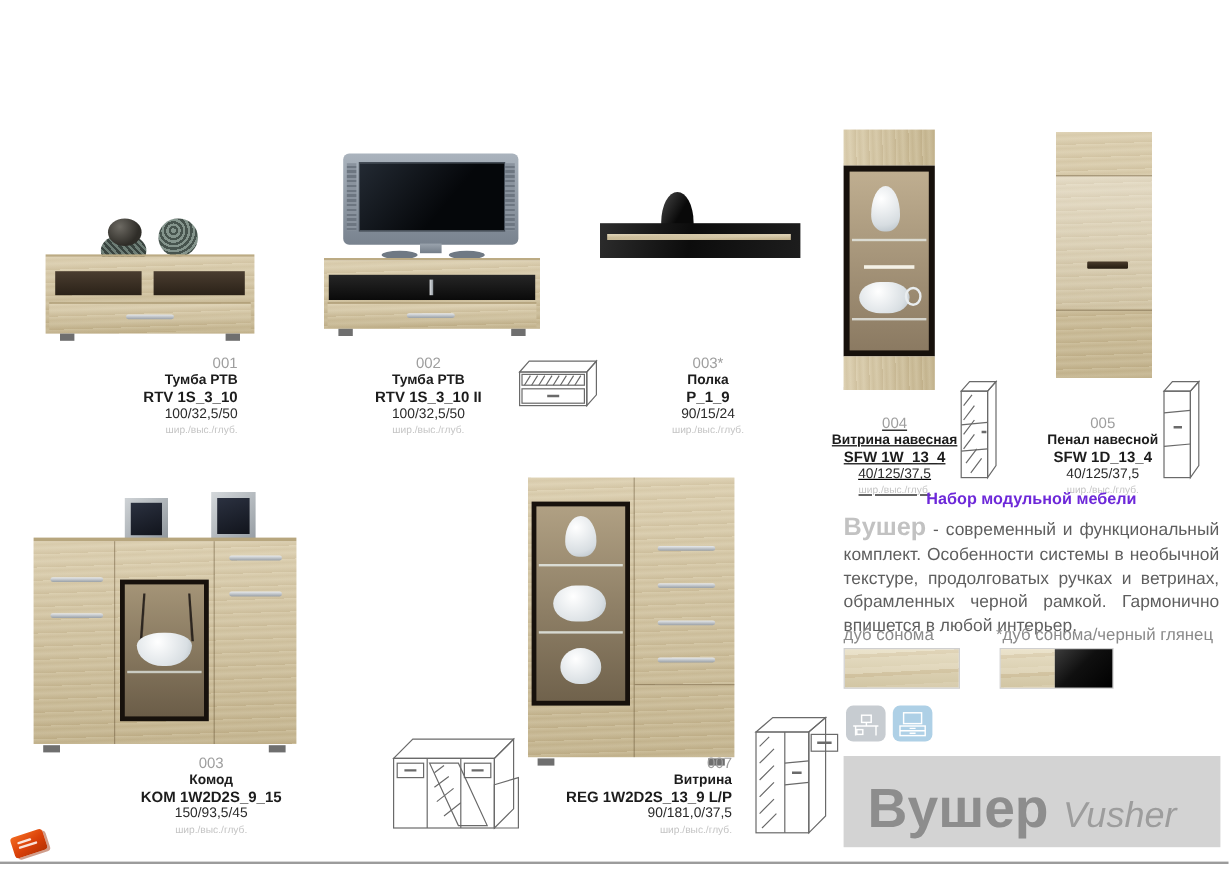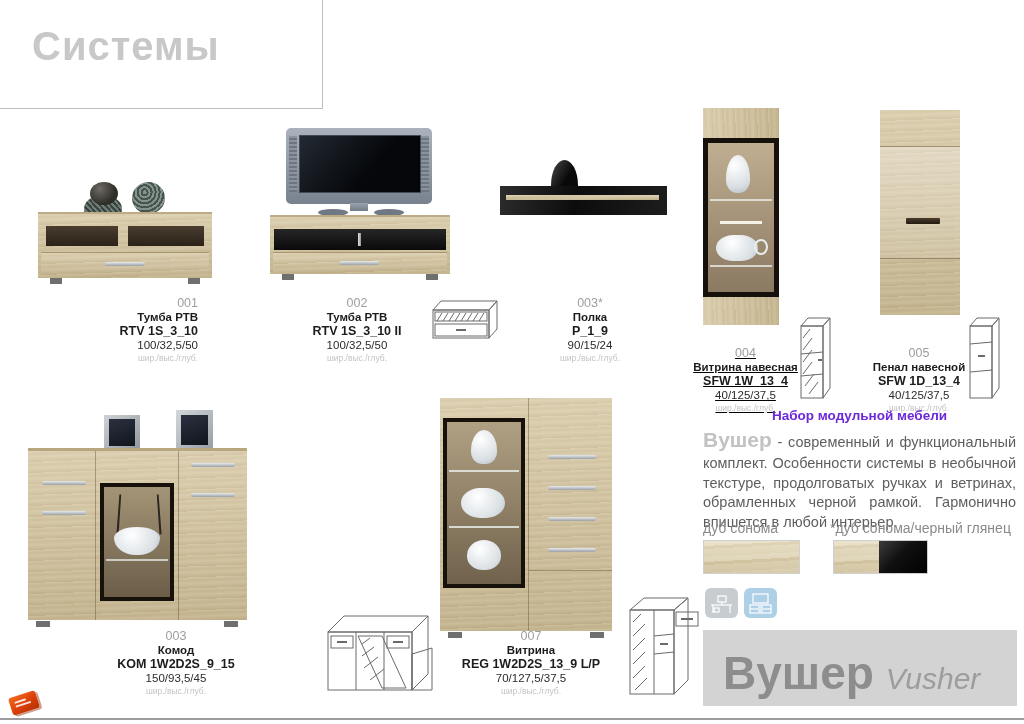--- a/index.html
+++ b/index.html
@@ -55,23 +55,20 @@
         background:linear-gradient(160deg,#f26a1f,#d93f08 55%,#b53305);box-shadow:2px 2px 0 rgba(150,40,0,.45);}
   .logo i{position:absolute;left:5px;height:2px;background:rgba(255,255,255,.85);border-radius:1px;}
 
   svg.sketch{stroke:#6a6a6a;fill:none;stroke-width:1;}
 </style>
 </head>
 <body>
 
 <div id="page">
 
-  <div class="abs title-box">
-    <div class="abs page-title">Системы</div>
-  </div>
 
   <div class="abs" style="left:38px;top:178px;width:180px;height:105px;">
     <div class="abs" style="left:46px;top:18px;width:38px;height:26px;border-radius:50%/60%;background:repeating-linear-gradient(48deg,#6e7e76 0 2px,#39443f 2px 4px);"></div>
     <div class="abs" style="left:52px;top:4px;width:28px;height:23px;border-radius:50%;background:radial-gradient(circle at 35% 30%,#6d6a63,#2f2d28 65%);"></div>
     <div class="abs" style="left:94px;top:4px;width:33px;height:32px;border-radius:50%;background:repeating-radial-gradient(circle at 38% 32%,#84948c 0 2px,#47544e 2px 4px);"></div>
     <div class="abs wood" style="left:0;top:34px;width:174px;height:64px;border-top:2px solid #bcab84;">
       <div class="abs" style="left:8px;top:12px;width:72px;height:20px;background:linear-gradient(180deg,#4a3d30,#2b2218);"></div>
       <div class="abs" style="left:90px;top:12px;width:76px;height:20px;background:linear-gradient(180deg,#4a3d30,#2b2218);"></div>
       <div class="abs wood" style="left:3px;top:38px;width:168px;height:23px;border-top:1px solid #a8966e;">
         <span class="handle-h" style="left:64px;top:9px;width:40px;"></span>
@@ -307,25 +304,25 @@
       <line x1="44" y1="52" x2="52" y2="52" stroke-width="2"></line>
   </svg>
 
   <div class="abs plabel" style="left:100px;top:629px;width:152px;">
     <div class="pnum">003</div>
     <div class="pname">Комод</div>
     <div class="pmodel">KOM 1W2D2S_9_15</div>
     <div class="pdims">150/93,5/45</div>
     <div class="pnote">шир./выс./глуб.</div>
   </div>
-  <div class="abs plabel" style="left:452px;top:629px;width:158px;">
+  <div class="abs plabel" style="left:452px;top:629px;width:158px;text-align:right;">
     <div class="pnum">007</div>
     <div class="pname">Витрина</div>
     <div class="pmodel">REG 1W2D2S_13_9 L/P</div>
-    <div class="pdims">70/127,5/37,5</div>
+    <div class="pdims">90/181,0/37,5</div>
     <div class="pnote">шир./выс./глуб.</div>
   </div>
 
   <div class="abs brand-box">
     <span class="brand-ru">Вушер</span>
     <span class="brand-en">Vusher</span>
   </div>
   <div class="abs logo">
     <i style="top:5px;width:12px;"></i>
     <i style="top:9px;width:16px;"></i>

